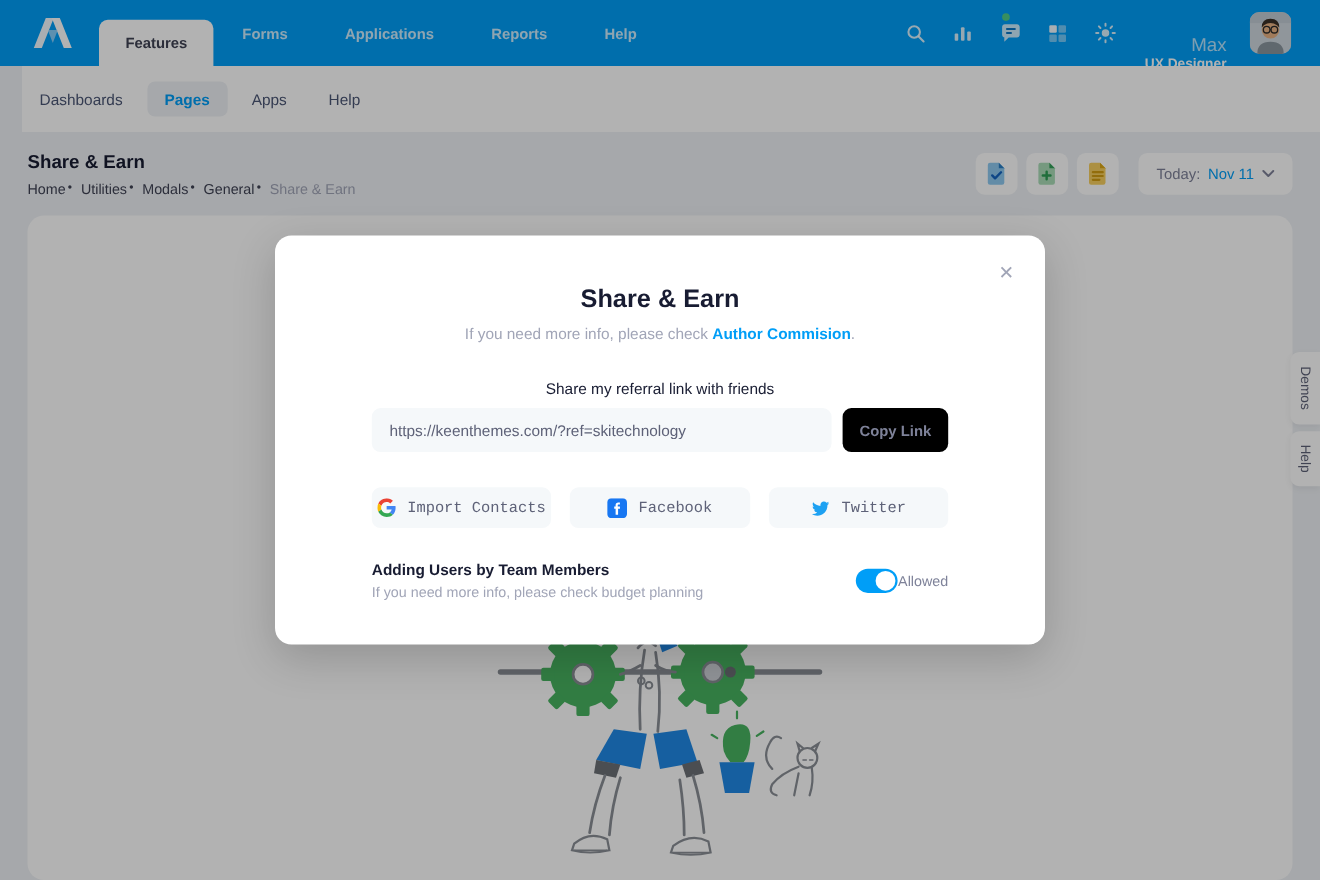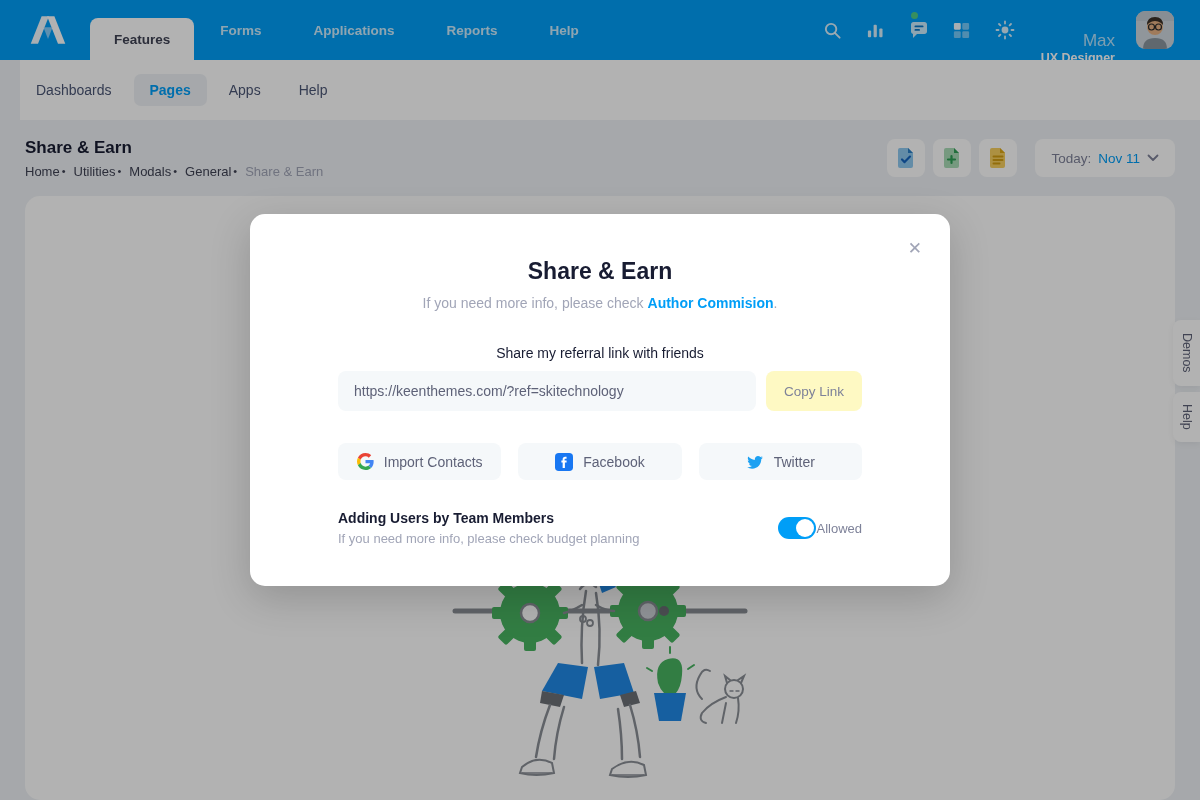--- a/index.html
+++ b/index.html
@@ -61,26 +61,26 @@
     border-radius:15px; z-index:50; box-shadow:0 12px 40px rgba(0,0,0,.18); padding:0 88px; }
   .modal-close { position:absolute; top:20px; right:22px; background:none; border:none;
     color:#a1a5b7; font-size:17px; line-height:1; cursor:pointer; padding:6px; font-family:inherit; }
   .m-title { margin-top:44px; text-align:center; font-size:23px; font-weight:700; color:#181c32; }
   .m-sub { margin-top:10px; text-align:center; font-size:14px; color:#a1a5b7; }
   .m-sub .link { color:var(--accent,#009ef7); font-weight:600; cursor:pointer; }
   .ref-label { margin-top:34px; font-size:14px; font-weight:500; color:#181c32;text-align:center; }
   .ref-row { margin-top:10px; display:flex; gap:10px; }
   .ref-input { flex:1; height:40px; background:#f5f8fa; border:none; border-radius:8px;
     padding:0 16px; font-size:14px; color:#5e6278; font-family:inherit; outline:none; }
-  .copy-btn { width:96px; height:40px; background:#fef9c3; border:none; border-radius:8px;
-    color:#7e8299; font-size:13.5px; font-weight:400; cursor:pointer; font-family:inherit; }
+  .copy-btn { width:96px; height:40px; background:#000000; border:none; border-radius:8px;
+    color:#7e8299; font-size:13.5px; font-weight:700; cursor:pointer; font-family:inherit; }
   .social-row { margin-top:32px; display:flex; gap:17px; }
   .social-btn { flex:1; height:37px; background:#f5f8fa; border:none; border-radius:8px;
     display:flex; align-items:center; justify-content:center; gap:10px;
-    font-size:14px; color:#5e6278; font-weight:500; cursor:pointer; font-family:Liberation Sans, sans-serif; }
+    font-size:14px; color:#5e6278; font-weight:500; cursor:pointer; font-family:Liberation Mono, monospace; }
   .toggle-row { margin-top:30px; display:flex; align-items:center; }
   .toggle-title { font-size:14px; font-weight:600; color:#181c32; }
   .toggle-sub { margin-top:5px; font-size:13px; color:#a1a5b7; }
   .toggle-wrap { margin-left:auto; display:flex; align-items:center; }
   .switch { width:38px; height:22px; border-radius:11px; background:var(--accent,#009ef7); position:relative; cursor:pointer; }
   .switch .knob { position:absolute; top:2px; right:2px; width:18px; height:18px; border-radius:50%; background:#fff; }
   .allowed { font-size:13px; color:#7e8299; }
 </style>
 </head>
 <body>

